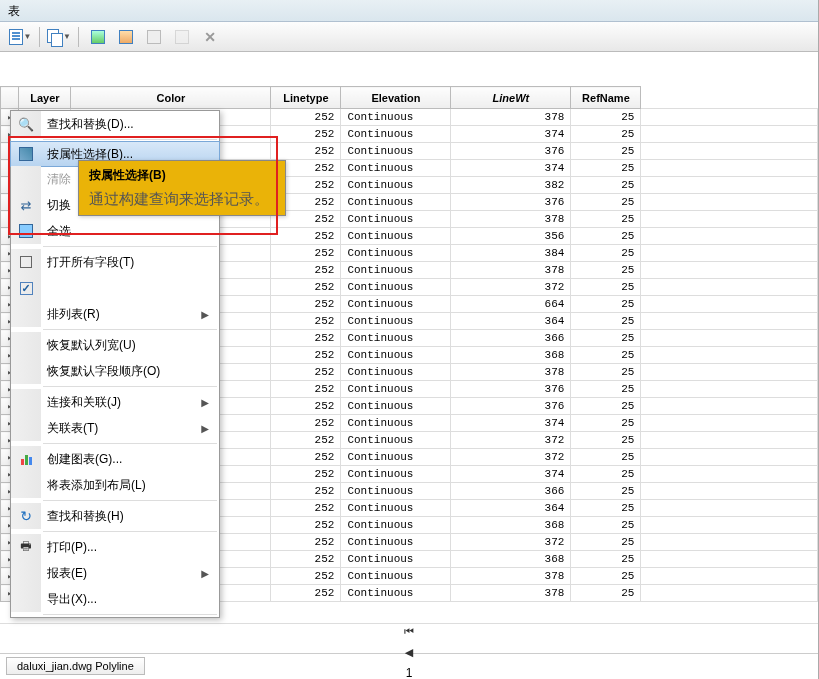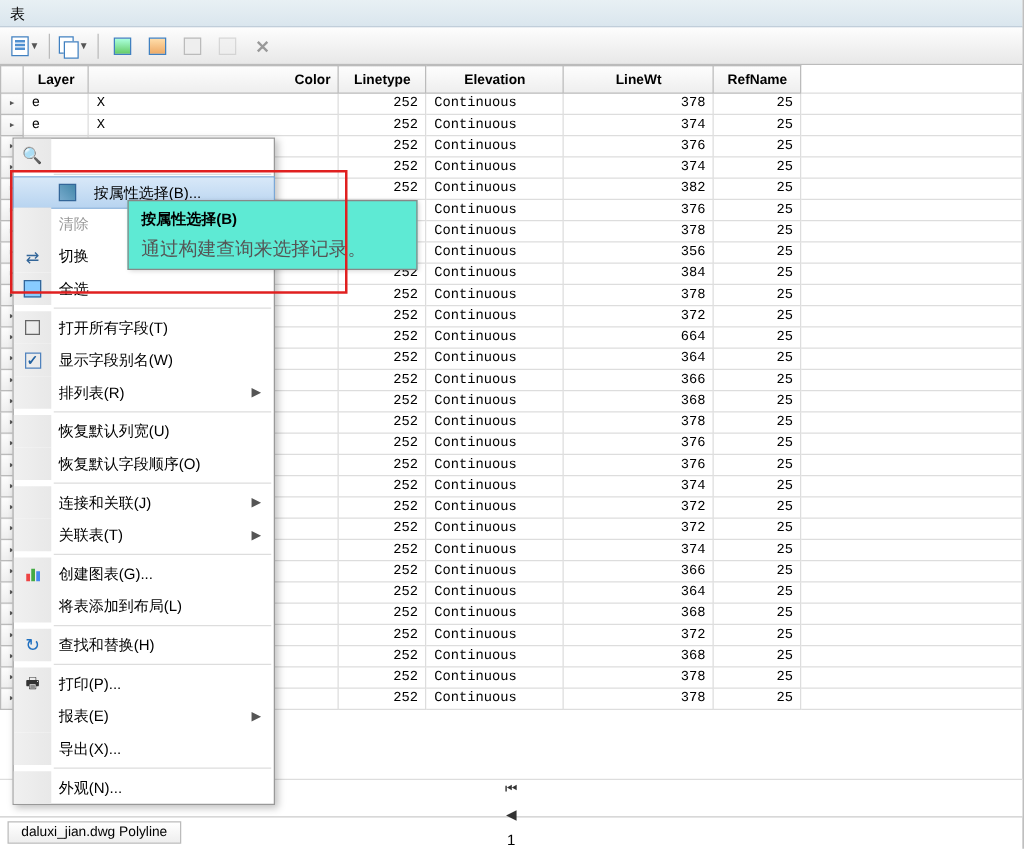--- a/index.html
+++ b/index.html
@@ -18,32 +18,32 @@
   .icon-copy::before { content:""; position:absolute; left:0; top:0; width:10px; height:12px; background:#fff; border:1px solid #4080c0; }
   .icon-copy::after { content:""; position:absolute; left:4px; top:4px; width:10px; height:12px; background:#fff; border:1px solid #4080c0; }
   .icon-sel1 { width:14px; height:14px; border:1px solid #4080c0; background:linear-gradient(#afd,#6c6); }
   .icon-sel2 { width:14px; height:14px; border:1px solid #4080c0; background:linear-gradient(#fda,#ea6); }
   .icon-sel3 { width:14px; height:14px; border:1px solid #bbb; background:#eee; }
   .icon-sel4 { width:14px; height:14px; border:1px solid #bbb; background:#eee; opacity:.5; }
   .icon-x { font-size: 14px; font-weight: bold; color: #999; }
 
   .content { position: relative; height: calc(100% - 52px - 30px - 26px); }
   
-  table { border-collapse: collapse; width: 100%; }
+  table { border-collapse: collapse; width: 100%; margin-top: 34px; }
   th { background: linear-gradient(#fdfdfd, #eee); border: 1px solid #bbb; padding: 2px 6px; font-weight: bold; font-size: 11px; text-align: center; height: 22px; font-family: Arial; }
   td { border: 1px solid #ddd; padding: 1px 6px; font-size: 11px; height: 17px; font-family: "Courier New", monospace; }
   .row-hdr { background: linear-gradient(#fdfdfd, #eee); border: 1px solid #bbb; width: 18px; text-align: center; font-size: 9px; color: #555; }
   .c-num { text-align: right; }
   .c-txt { text-align: left; }
   
   .table-wrap { position: absolute; left: 0; top: 0; right: 0; bottom: 0; overflow: hidden; }
 
   .menu { position: absolute; left: 10px; top: 58px; width: 210px; background: #fff; border: 1px solid #999; box-shadow: 2px 2px 6px rgba(0,0,0,0.25); z-index: 10; font-size: 12px; }
   .menu-row { display: flex; align-items: center; height: 26px; padding-right: 10px; cursor: pointer; }
-  .menu-row.hi { background: linear-gradient(#d8e8f8, #b8d4f0); border: 1px solid #7aa8d8; margin: -1px; padding-left: 28px; }
+  .menu-row.hi { background: linear-gradient(#d8e8f8, #b8d4f0); border: 1px solid #7aa8d8; margin: -1px; }
   .menu-row.dis { color: #999; }
   .menu-icon-col { width: 30px; display: flex; justify-content: center; align-items: center; background: linear-gradient(to right, #f0f0f0, #e8e8e8); height: 100%; margin-right: 6px; }
   .menu-row.hi .menu-icon-col { background: transparent; }
   .menu-label { flex: 1; }
   .menu-arrow { font-size: 10px; color: #555; }
   .menu-sep { height: 1px; margin: 2px 2px 2px 32px; background: #ddd; }
 
   .m-ico { width: 16px; height: 16px; display: flex; align-items: center; justify-content: center; }
   .ico-binoc { color:#333; font-size:13px; }
   .ico-sel { width:14px; height:14px; background:linear-gradient(45deg,#7ac,#48a); border:1px solid #369; }
@@ -53,21 +53,21 @@
   .ico-list::after { content:""; display:block; margin:2px; height:1px; background:#666; box-shadow:0 3px 0 #666, 0 6px 0 #666; }
   .ico-chk { width:13px; height:13px; border:1px solid #5082bd; display:flex; align-items:center; justify-content:center; color:#2060a0; font-size:11px; font-weight:bold; }
   .ico-bar { display:flex; align-items:flex-end; gap:1px; height:12px; }
   .ico-bar span { width:3px; }
   .ico-bar span:nth-child(1){height:6px;background:#e44;}
   .ico-bar span:nth-child(2){height:10px;background:#4a4;}
   .ico-bar span:nth-child(3){height:8px;background:#48e;}
   .ico-refresh { color:#2070c0; font-size:14px; }
   .ico-print { color:#333; font-size:12px; }
 
-  .tooltip { position: absolute; left: 78px; top: 108px; width: 232px; background: #5eead4; border: 1px solid #888; box-shadow: 1px 1px 4px rgba(0,0,0,0.2); z-index: 20; padding: 6px 10px; font-size: 12px; margin-left: 24px; }
+  .tooltip { position: absolute; left: 78px; top: 108px; width: 208px; background: #eab308; border: 1px solid #888; box-shadow: 1px 1px 4px rgba(0,0,0,0.2); z-index: 20; padding: 6px 10px; font-size: 12px; }
   .tooltip-t { font-weight: bold; margin-bottom: 6px; }
   .tooltip-d { color: #555; font-size: 15px; }
   
   .hilit-box { position:absolute; left:8px; top:84px; width:270px; height:99px; border:2px solid #e02020; z-index:30; pointer-events:none; }
 
   .nav-bar { height: 30px; background: #fff; border-top: 1px solid #ddd; display: flex; align-items: center; padding: 0 6px; gap: 6px; flex-direction: column; }
   .nav-btn { width: 20px; height: 20px; display: flex; align-items: center; justify-content: center; cursor: pointer; font-size: 11px; color: #333; border: 1px solid transparent; }
   .nav-page { width: 50px; text-align: center; font-size: 12px; }
   .nav-ico { width:18px; height:16px; background:#8cf; border:1px solid #369; margin-left: 4px; }
   .nav-ico2 { width:18px; height:16px; border:1px solid #aaa; margin-left: 2px; }
@@ -111,24 +111,24 @@
     </div>
 </div>
 
 <div class="content">
   <div class="table-wrap">
     <table>
       <thead>
           <tr id="thead-row">
             <th class="row-hdr" style="width: 18px;"></th>
             <th style="width: 52px;">Layer</th>
-            <th style="width: 200px; text-align: right;">Color</th>
+            <th style="width: 200px;">Color</th>
             <th style="width: 70px;">Linetype</th>
             <th style="width: 110px;">Elevation</th>
-            <th style="width: 120px;">LineWt</th>
+            <th style="width: 120px; font-style: italic;">LineWt</th>
             <th style="width: 70px;">RefName</th>
           </tr>
         </thead>
       <tbody id="tbody">
           <tr>
             <td class="row-hdr">▸</td>
             <td class="c-txt">e</td>
             <td class="c-txt">X</td>
             <td class="c-num">252</td>
             <td class="c-txt">Continuous</td>
@@ -418,20 +418,21 @@
           </tr>
         </tbody>
     </table>
   </div>
 
   <div class="menu">
     <div class="menu-row">
       <div class="menu-icon-col">
           <span class="m-ico ico-binoc">🔍</span>
         </div>
+      <span class="menu-label">查找和替换(D)...</span>
     </div>
     <div class="menu-sep"></div>
     <div class="menu-row hi">
       <div class="menu-icon-col">
           <span class="m-ico ico-sel"></span>
         </div>
       <span class="menu-label">按属性选择(B)...</span>
     </div>
     <div class="menu-row dis">
       <div class="menu-icon-col">
@@ -455,21 +456,20 @@
     <div class="menu-row">
       <div class="menu-icon-col">
           <span class="m-ico ico-list"></span>
         </div>
       <span class="menu-label">打开所有字段(T)</span>
     </div>
     <div class="menu-row">
       <div class="menu-icon-col">
           <span class="ico-chk">✓</span>
         </div>
-      <span class="menu-label">显示字段别名(W)</span>
     </div>
     <div class="menu-row">
       <div class="menu-icon-col"></div>
       <span class="menu-label">排列表(R)</span>
       <span class="menu-arrow">▶</span>
     </div>
     <div class="menu-sep"></div>
     <div class="menu-row">
       <div class="menu-icon-col"></div>
       <span class="menu-label">恢复默认列宽(U)</span>
@@ -521,24 +521,20 @@
     <div class="menu-row">
       <div class="menu-icon-col"></div>
       <span class="menu-label">报表(E)</span>
       <span class="menu-arrow">▶</span>
     </div>
     <div class="menu-row">
       <div class="menu-icon-col"></div>
       <span class="menu-label">导出(X)...</span>
     </div>
     <div class="menu-sep"></div>
-    <div class="menu-row">
-      <div class="menu-icon-col"></div>
-      <span class="menu-label">外观(N)...</span>
-    </div>
   </div>
 
   <div class="tooltip">
     <div class="tooltip-t">按属性选择(B)</div>
     <div class="tooltip-d">通过构建查询来选择记录。</div>
   </div>
 
   <div class="hilit-box"></div>
 </div>
 

